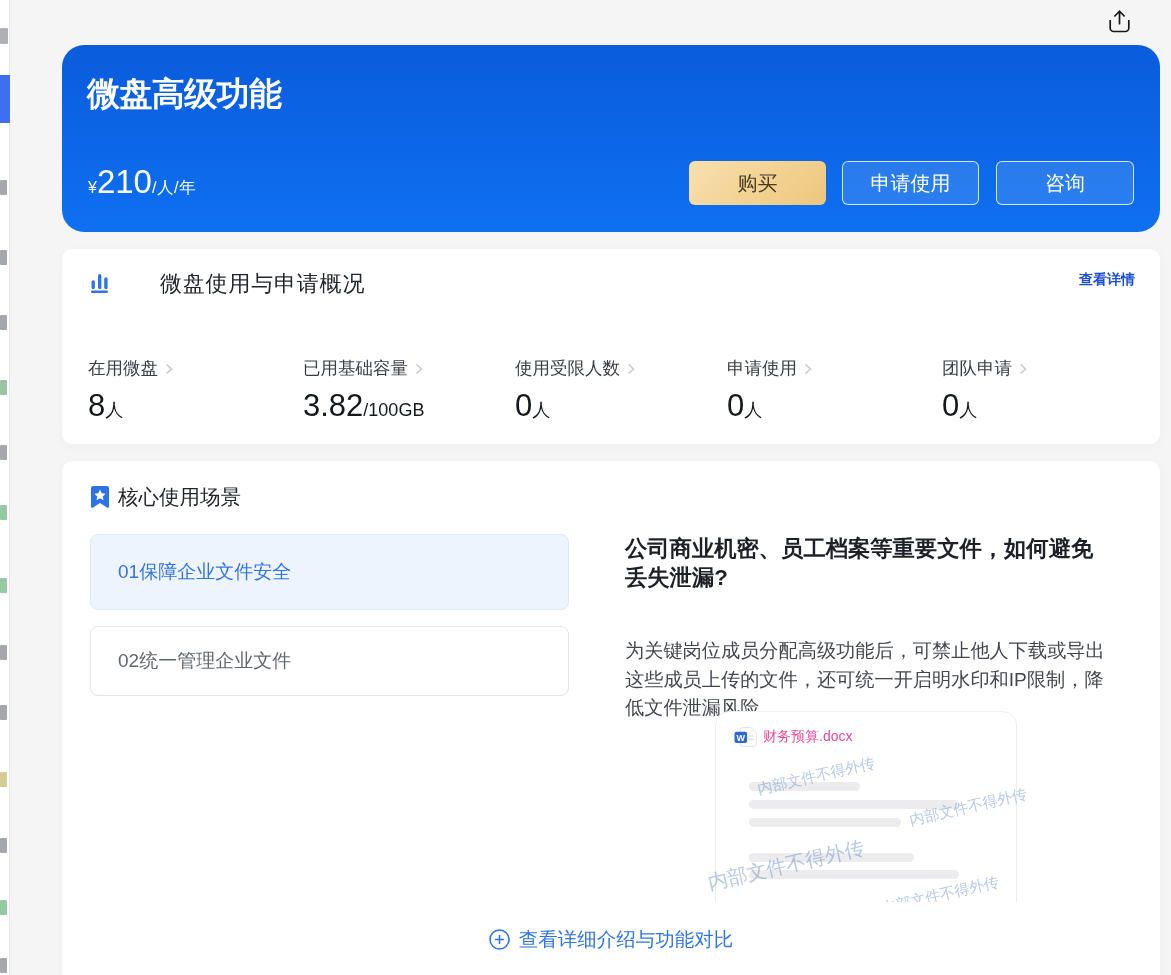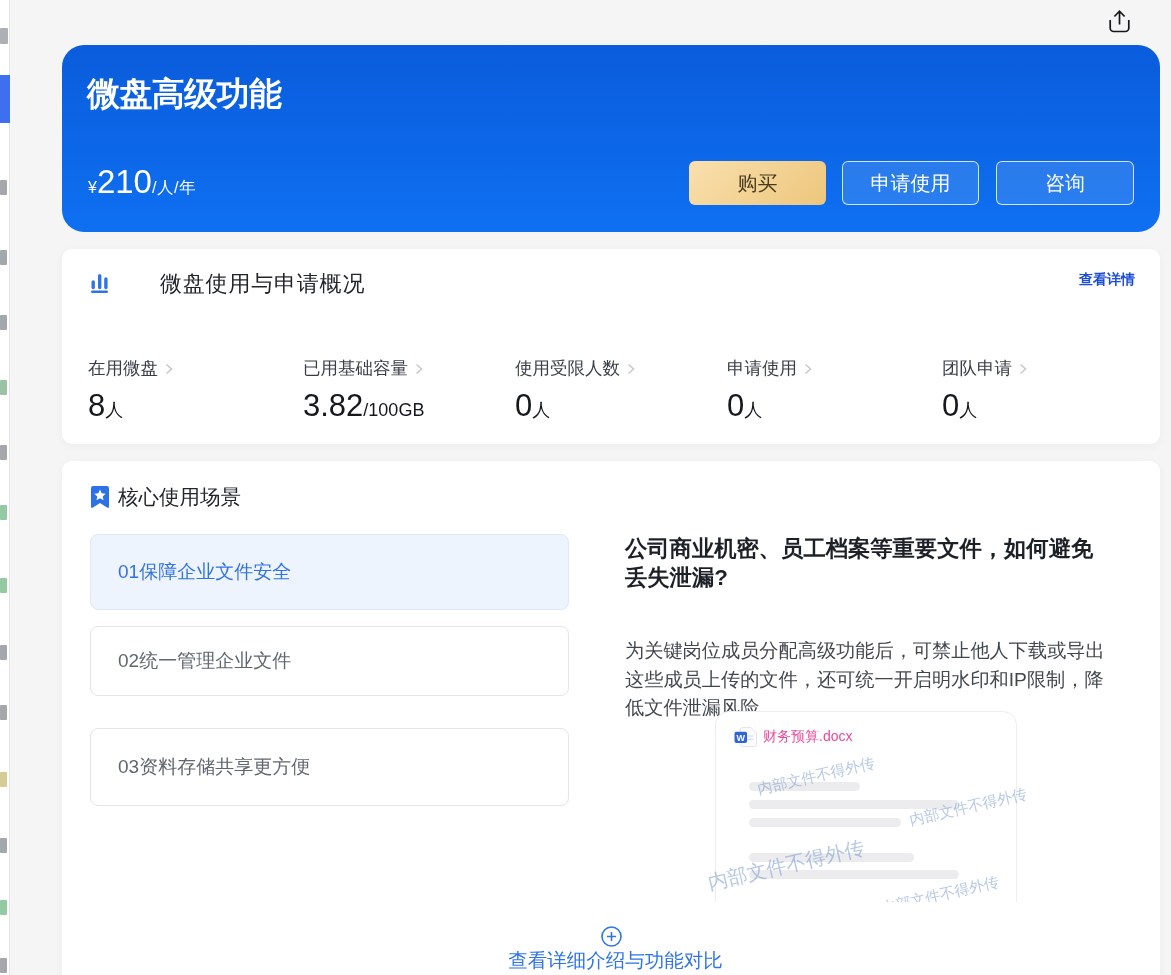--- a/index.html
+++ b/index.html
@@ -64,21 +64,21 @@
   .rcol p { position:absolute; left:0; top:150px; width:490px; font-size:19.2px; line-height:28.5px; color:#42474e;margin-top:26px; }
 
   .mockwrap { position:absolute; left:642px; top:246px; width:332px; height:195px; overflow:hidden; }
   .docbox { position:absolute; left:11px; top:4px; width:302px; height:280px; background:#fff;
             border:1px solid #ededef; border-radius:14px; }
   .dochead { position:absolute; left:18px; top:15px; display:flex; align-items:center; }
   .dochead .name { font-size:14px; color:#ec4899; margin-left:5px; }
   .bar { position:absolute; height:9px; border-radius:4.5px; background:#ececee; }
   .wm { position:absolute; color:rgba(100,138,200,0.47); white-space:nowrap; transform:rotate(-13deg); line-height:1; }
 
-  .morelink { position:absolute; left:0; top:465px; width:1098px; display:flex; align-items:center; justify-content:center; color:#2f75e6; font-size:19.5px;flex-direction:column; }
+  .morelink { position:absolute; left:0; top:465px; width:1098px; display:flex; align-items:center; justify-content:center; color:#2f75e6; font-size:19.5px; }
   .morelink span { margin-left:9px; }
 </style>
 </head>
 <body>
   <div class="strip">
     <div class="sel"></div>
     <div class="frag" style="top:28px;  width:8px; height:16px; background:#8a9097; opacity:.7;"></div>
     <div class="frag" style="top:180px; width:7px; height:15px; background:#5a5f66;"></div>
     <div class="frag" style="top:250px; width:7px; height:15px; background:#5a5f66;"></div>
     <div class="frag" style="top:315px; width:7px; height:15px; background:#5a5f66;"></div>
@@ -162,21 +162,20 @@
       <div class="cardhead" style="top:25px; left:29px;text-align:right;">
         <svg width="18" height="22" viewBox="0 0 18 22">
           <path d="M2.2 0 h13.6 a2.2 2.2 0 0 1 2.2 2.2 v18.5 a1.1 1.1 0 0 1 -1.64 0.96 L9 17.1 1.64 21.66 A1.1 1.1 0 0 1 0 20.7 V2.2 A2.2 2.2 0 0 1 2.2 0 z" fill="#2d71e6"></path>
           <path d="M9.00 3.50 L10.68 7.19 L14.71 7.65 L11.71 10.38 L12.53 14.35 L9.00 12.35 L5.47 14.35 L6.29 10.38 L3.29 7.65 L7.32 7.19 Z" fill="#fff"></path>
         </svg>
         <span class="t" style="font-size:20.5px;">核心使用场景</span>
       </div>
 
       <div class="item item1 active"><span class="no">01</span>保障企业文件安全</div>
       <div class="item item2"><span class="no">02</span>统一管理企业文件</div>
-      <div class="item item3"><span class="no">03</span>资料存储共享更方便</div>
 
       <div class="rcol">
         <h2>公司商业机密、员工档案等重要文件，如何避免丢失泄漏?</h2>
         <p>为关键岗位成员分配高级功能后，可禁止他人下载或导出这些成员上传的文件，还可统一开启明水印和IP限制，降低文件泄漏风险。</p>
       </div>
 
       <div class="mockwrap">
         <div class="docbox">
           <div class="dochead">
             <svg width="24" height="20" viewBox="0 0 24 20">

